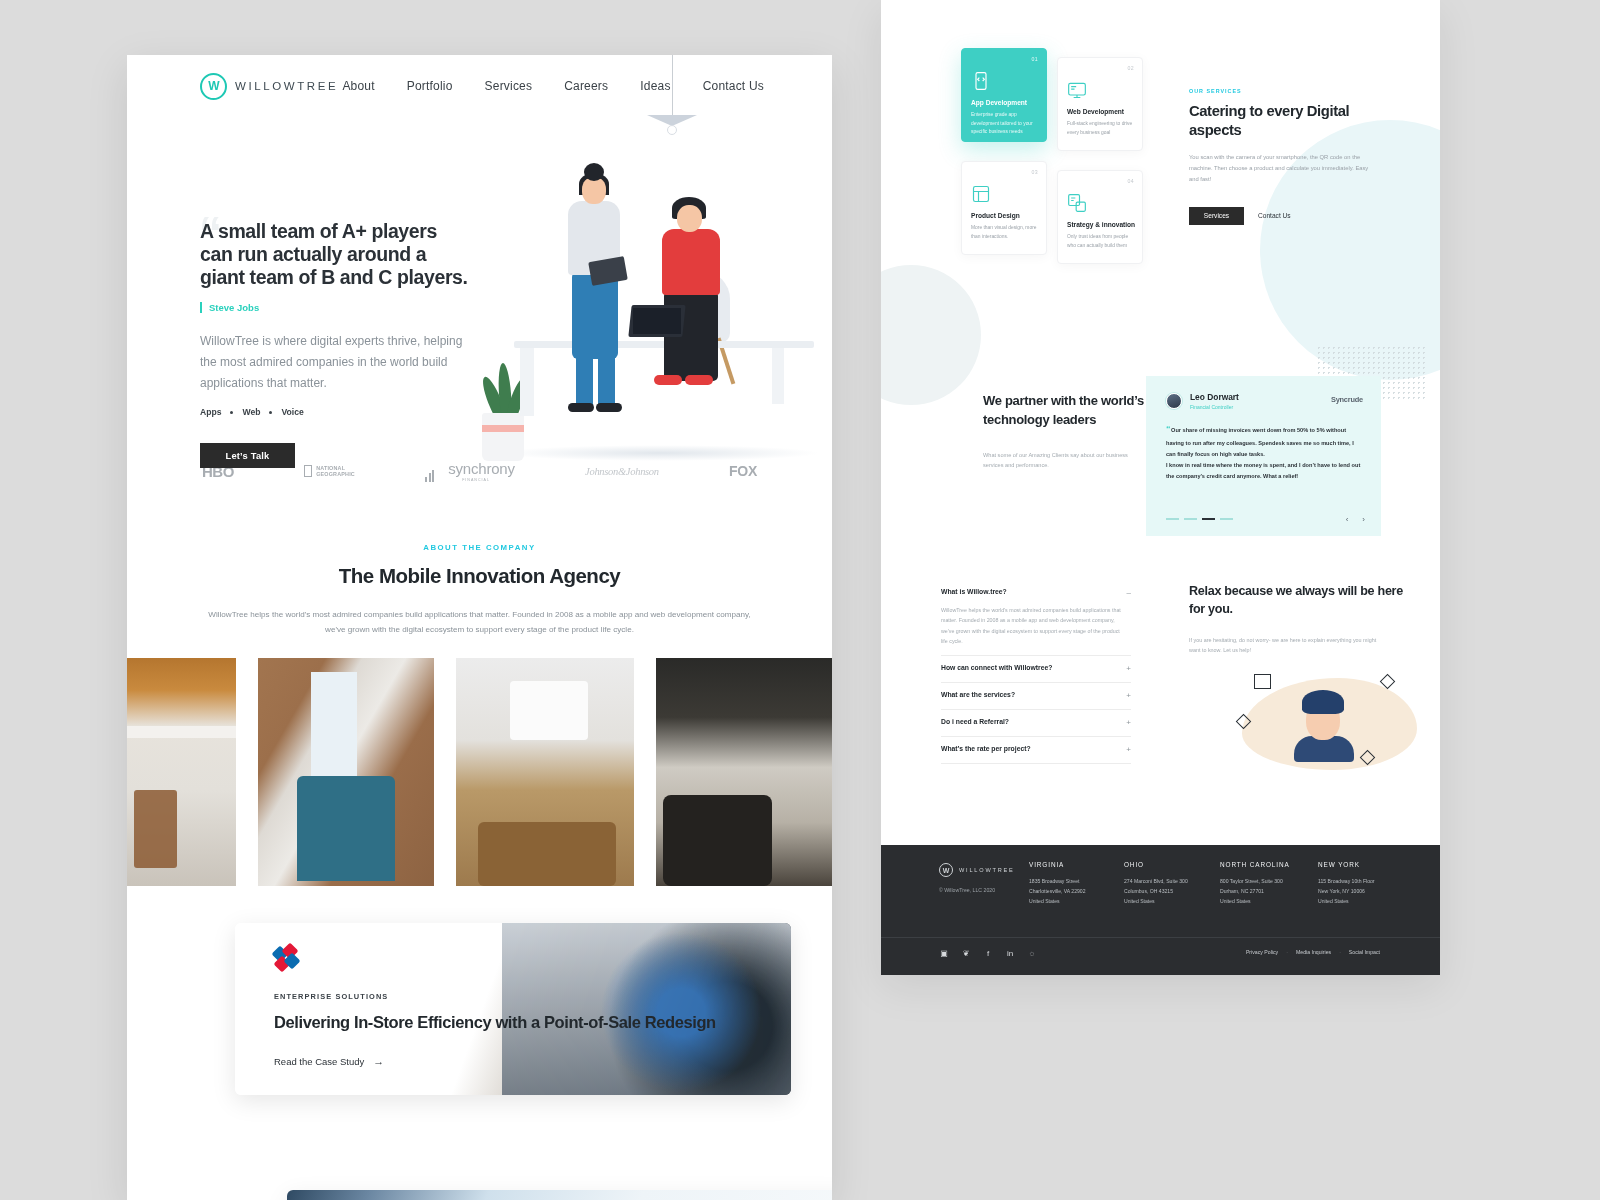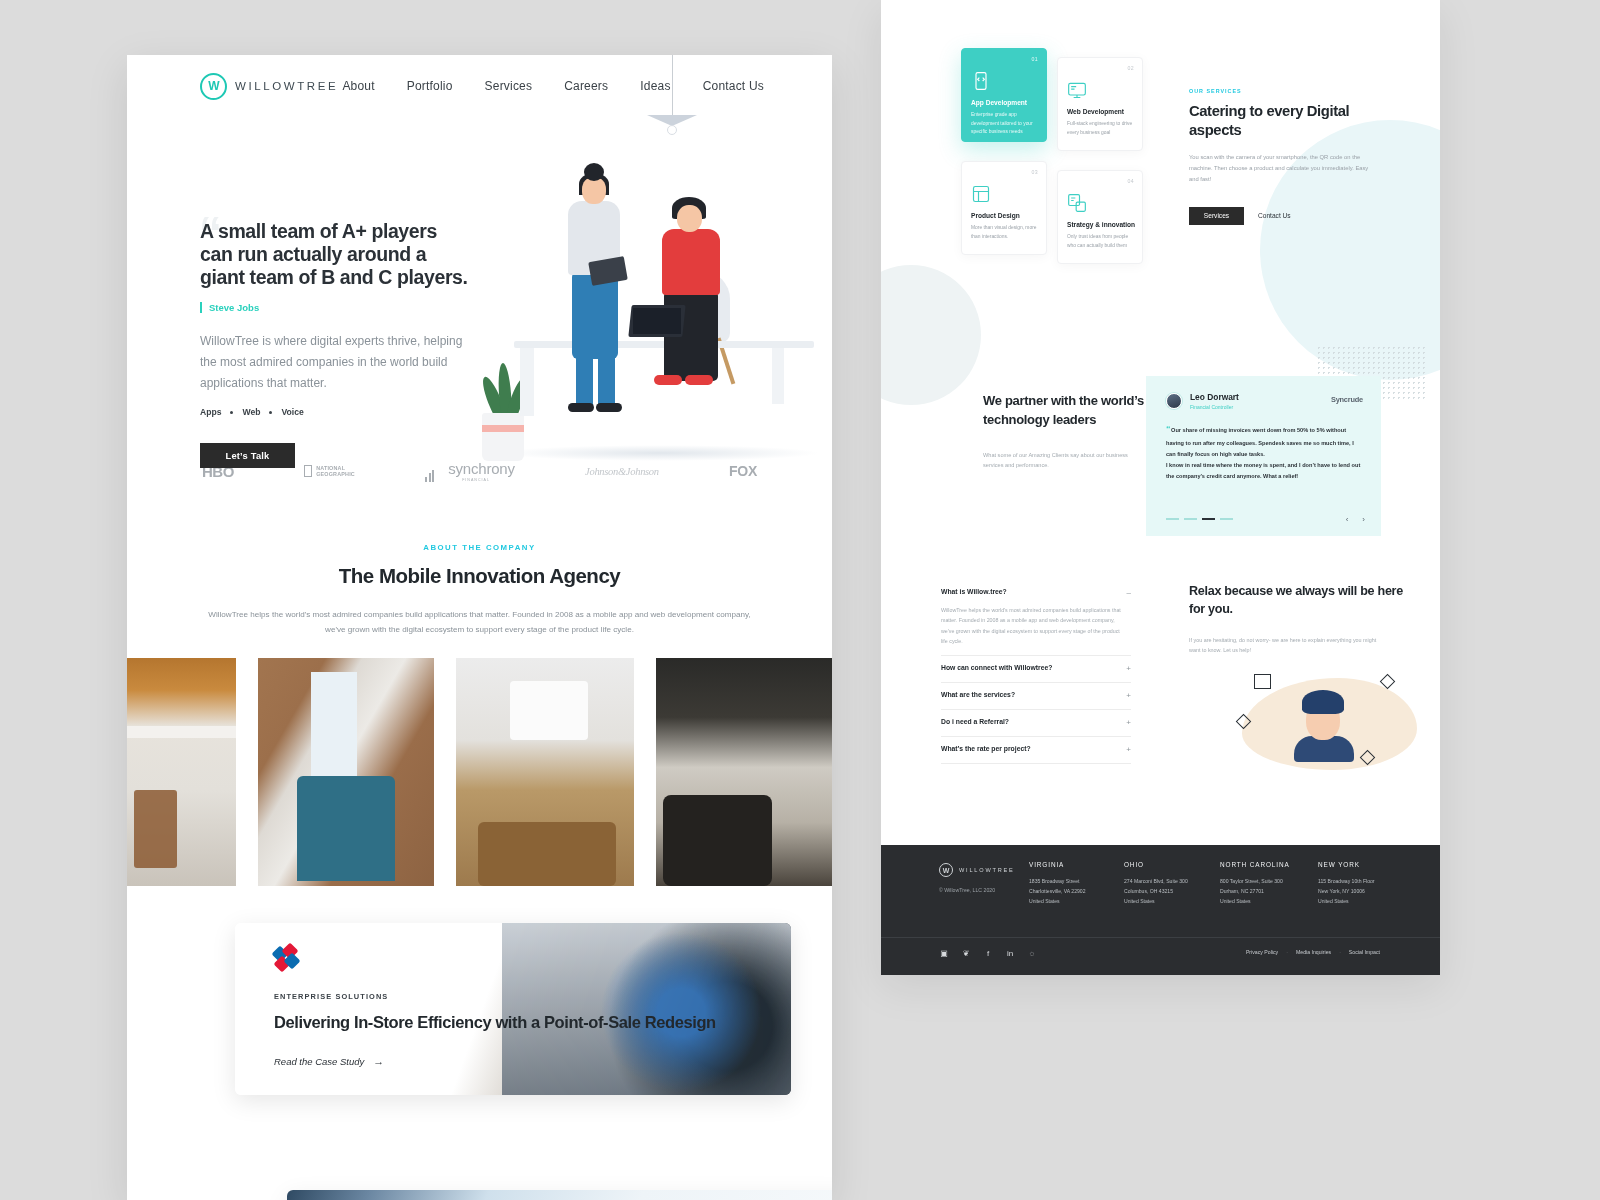--- a/index.html
+++ b/index.html
@@ -203,21 +203,21 @@
                linear-gradient(180deg,#c4cbd2,#6b7580);
     opacity:.9;
   }
   .case-inner { position:absolute; left:39px; top:22px; }
   .dom-logo { width:25px; height:25px; position:relative; }
   .dom-sq { position:absolute; width:12px; height:12px; border-radius:2px; }
   .case-eyebrow { margin-top:22px; font-size:7.4px; font-weight:700; letter-spacing:1.1px; color:#3b4248; }
   .case-title { margin-top:11px; font-size:16.5px; font-weight:700; color:#22282d; line-height:1.3; letter-spacing:-.4px; }
   .case-cta {
     margin-top:22px; display:flex; align-items:flex-end; gap:9px;
-    font-size:9.5px; color:#2b3137; cursor:pointer;font-style:italic;
+    font-size:9.5px; color:#2b3137; cursor:pointer;
   }
   .arrow-r { font-size:11px; }
 
   .natgeo-card {
     position:absolute; left:160px; top:1135px; width:562px; height:90px;
     border-radius:6px; overflow:hidden;
     background:linear-gradient(110deg,#2f4a63 0%,#6b87a2 14%,#cfe0ec 34%,#eef4f8 60%,#f6f9fb 100%);
     box-shadow:0 6px 24px rgba(0,0,0,.08);
   }
 

